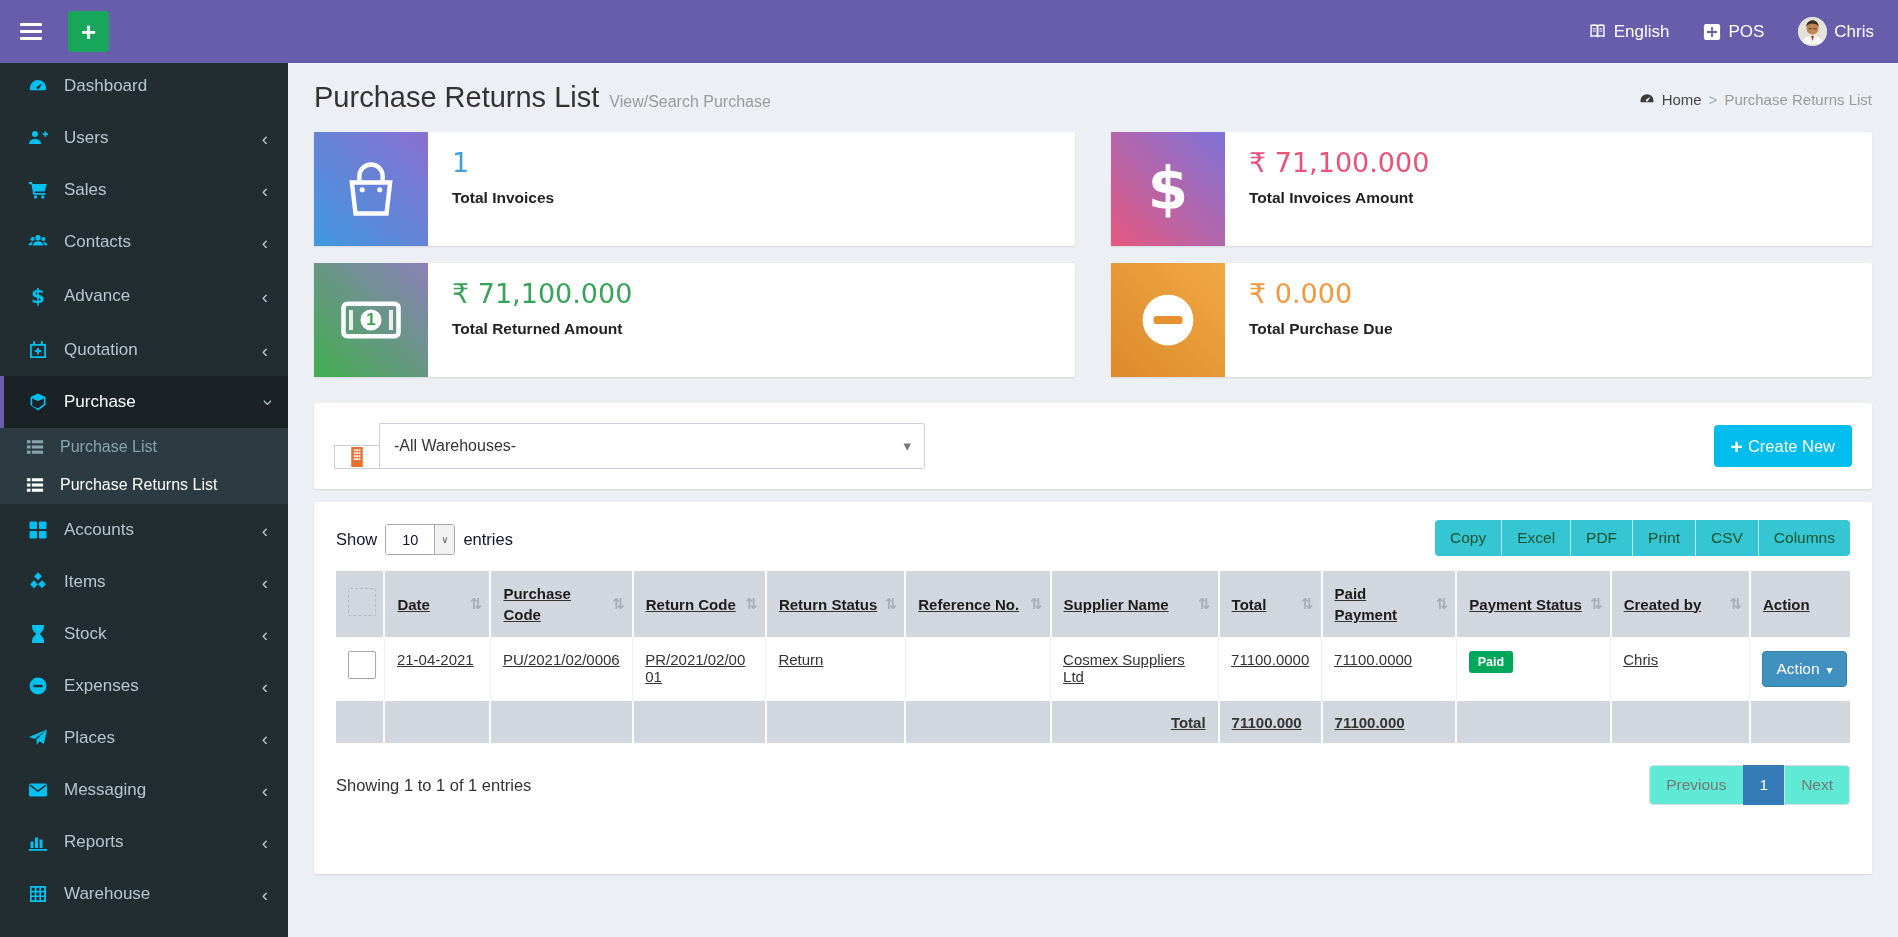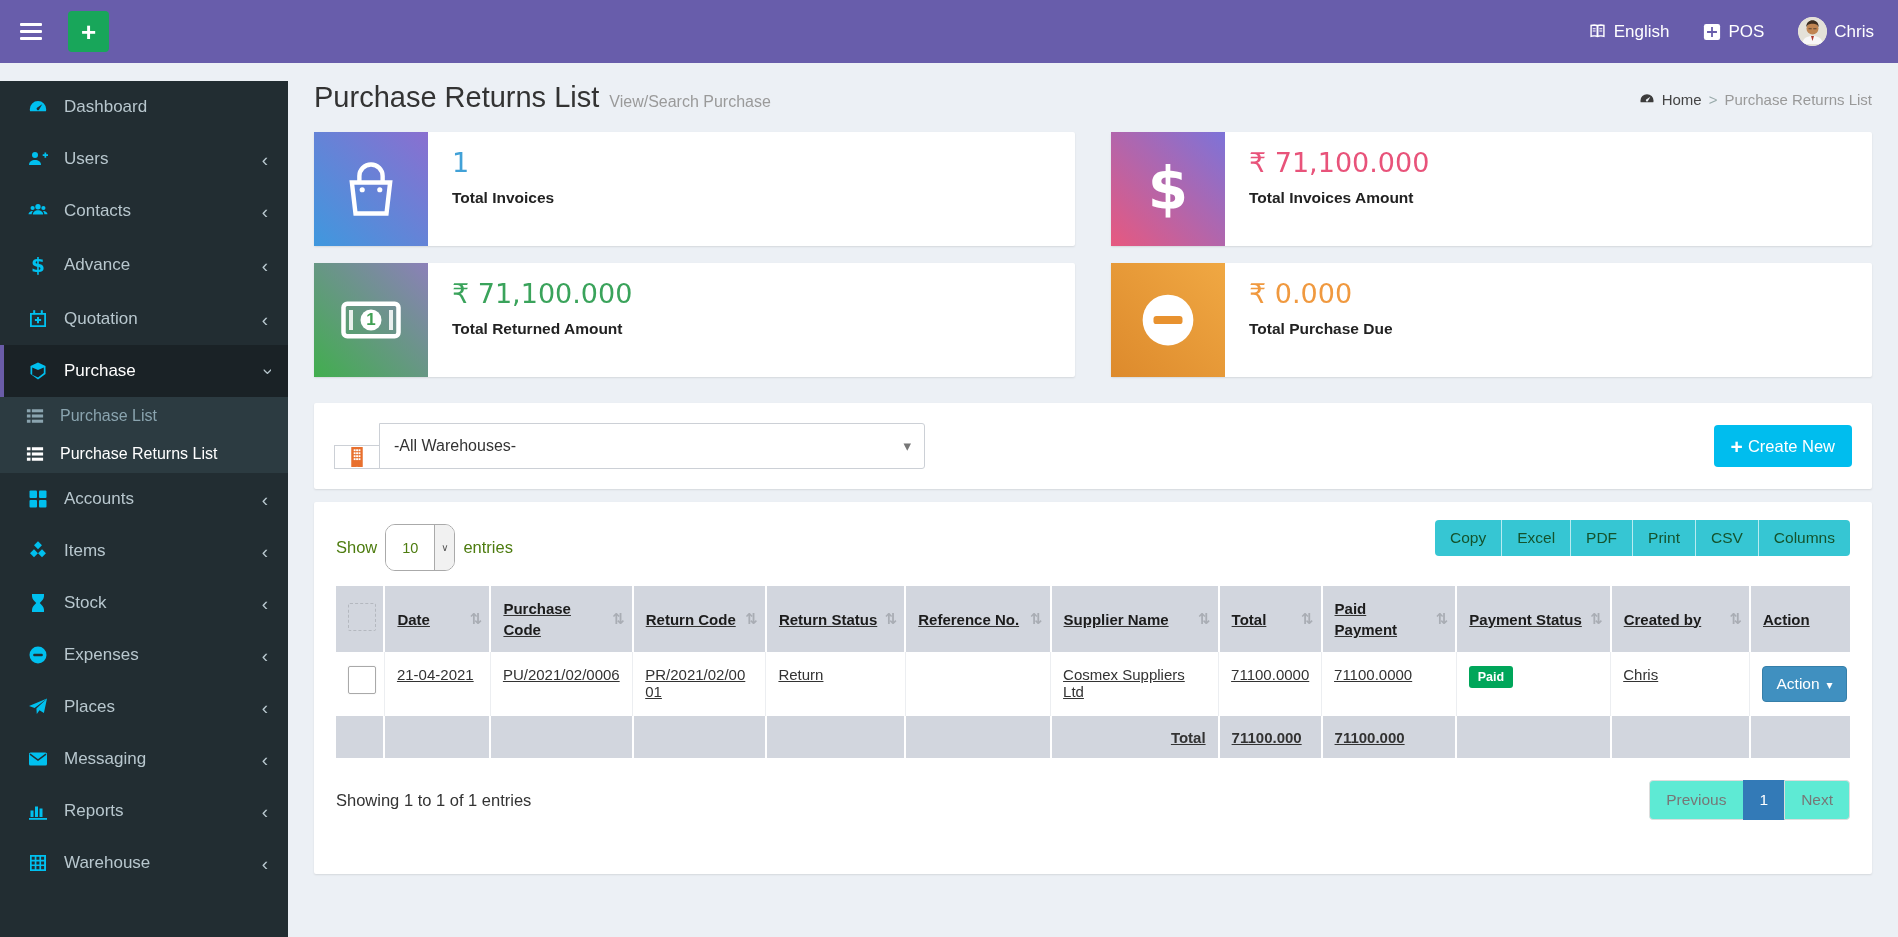--- a/index.html
+++ b/index.html
@@ -13,21 +13,21 @@
   .topbar-main { flex:1; display:flex; align-items:center; padding:0 24px 0 20px; }
   .hamburger { width:34px; height:34px; display:flex; flex-direction:column; justify-content:center; gap:4px; cursor:pointer; margin-right:14px; }
   .hamburger i { display:block; width:22px; height:3px; background:#fff; border-radius:1px; }
   .plus-btn { width:41px; height:41px; background:#18a65a; border-radius:4px; color:#fff; display:flex; align-items:center; justify-content:center; cursor:pointer; }
   .plus-btn::before { content:"+"; font-size:26px; font-weight:bold; line-height:1; }
   .top-right { margin-left:auto; display:flex; align-items:center; gap:34px; color:#fff; font-size:17px; }
   .top-item { display:flex; align-items:center; gap:7px; cursor:pointer; }
   .avatar { width:29px; height:29px; border-radius:50%; overflow:hidden; background:#e9e6de; display:block; }
 
   
-  .sidebar { position:fixed; top:81px; left:0; bottom:0; width:288px; background:#222d32; z-index:20; overflow:hidden; }
+  .sidebar { position:fixed; top:60px; left:0; bottom:0; width:288px; background:#222d32; z-index:20; overflow:hidden; }
   .side-item { display:flex; align-items:center; padding:16px 20px 16px 22px; color:#b8c7ce; font-size:17px; cursor:pointer; border-left:4px solid transparent; }
   .side-item .sicon { width:24px; margin-right:14px; display:flex; justify-content:center; }
   .side-item .sicon svg { width:20px; height:20px; fill:#00c0ef; }
   .chev { margin-left:auto; font-size:19px; color:#b8c7ce; line-height:1; }
   .chev::after { content:"‹"; }
   .side-item.active { background:#1a2226; border-left-color:#6a5ca8; color:#fff; }
   .side-item.active .chev::after { content:"‹"; display:inline-block; transform:rotate(-90deg); }
   .submenu { background:#2c3b41; }
   .sub-item { display:flex; align-items:center; padding:10px 18px 10px 26px; font-size:16px; color:#8aa4af; cursor:pointer; }
   .sub-item .sicon { width:22px; margin-right:12px; display:flex; }
@@ -68,22 +68,22 @@
   .wh-addon { width:46px; border:1px solid #ccd0d6; display:flex; align-items:center; justify-content:center; background:#fff; }
   .wh-addon svg { width:22px; height:22px; }
   .wh-select { width:546px; height:46px; border:1px solid #ccd0d6; margin-left:-1px; border-radius:0 3px 3px 0; display:flex; align-items:center; padding:0 14px; font-size:16px; color:#333; position:relative; cursor:pointer; background:#fff; }
   .wh-select::after { content:"▾"; position:absolute; right:13px; color:#777; font-size:15px; }
   .create-btn { margin-left:auto; background:#00bdee; color:#fff; border:none; height:42px; padding:0 17px; border-radius:4px; font-size:16.5px; cursor:pointer; display:flex; align-items:center; font-family:inherit; }
   .create-btn::before { content:"+"; font-weight:bold; font-size:21px; margin-right:5px; line-height:1; }
 
   
   .table-card { background:#fff; border-radius:2px; box-shadow:0 1px 2px rgba(0,0,0,.1); padding:18px 22px 26px; min-height:372px; }
   .controls { display:flex; align-items:flex-start; }
-  .show-group { display:flex; align-items:center; gap:8px; font-size:16.5px; color:#4d7c0f; margin-top:4px; }
-  .len-select { display:inline-flex; border:1px solid #aaa; border-radius:10px; overflow:hidden; height:47px; cursor:pointer; }
+  .show-group { display:flex; align-items:center; gap:8px; font-size:16.5px; color:#0f172a; margin-top:4px; }
+  .len-select { display:inline-flex; border:1px solid #aaa; border-radius:3px; overflow:hidden; height:31px; cursor:pointer; }
   .len-val { padding:0 16px; display:flex; align-items:center; font-size:14.5px; background:#fff; }
   .len-caret { width:20px; border-left:1px solid #aaa; background:#f1f1f1; display:flex; align-items:center; justify-content:center; color:#555; font-size:10px; }
   .len-caret::after { content:"∨"; }
   .controls-right { margin-left:auto; display:flex; align-items:center; }
   .export-group { display:inline-flex; }
   .exp-btn { background:#36c6d3; color:#14532d; border:none; font-size:15.5px; padding:9px 15px; cursor:pointer; border-right:1px solid rgba(255,255,255,.65); font-family:inherit; }
   .exp-btn:first-child { border-radius:4px 0 0 4px; }
   .exp-btn:last-child { border-radius:0 4px 4px 0; border-right:none; }
   .search-group { display:flex; align-items:center; margin-left:8px; }
   .search-label { font-size:16.5px; color:#333; margin-right:7px; }
@@ -174,20 +174,31 @@
   </div>
   <div class="side-item">
     <span class="sicon">
         <svg viewBox="0 0 20 20">
           <circle cx="7" cy="6" r="3"></circle>
           <path d="M1 16c0-3.2 2.7-5 6-5s6 1.8 6 5z"></path>
           <path d="M14.7 5.2h1.8V3.4h1.7v1.8H20V7h-1.8v1.8h-1.7V7h-1.8z"></path>
         </svg>
       </span>
     <span class="slabel">Users</span>
+    <span class="chev"></span>
+  </div>
+  <div class="side-item">
+    <span class="sicon">
+        <svg viewBox="0 0 20 20">
+          <path d="M1 2h3l.5 2h14.3l-2.1 7.5H6.2L6.7 13h10.8v1.8H5.2L3.5 4.2H1z"></path>
+          <circle cx="7.5" cy="17" r="1.7"></circle>
+          <circle cx="14.8" cy="17" r="1.7"></circle>
+        </svg>
+      </span>
+    <span class="slabel">Sales</span>
     <span class="chev"></span>
   </div>
   <div class="side-item">
     <span class="sicon">
         <svg viewBox="0 0 20 20">
           <circle cx="4.6" cy="7" r="2.1"></circle>
           <circle cx="15.4" cy="7" r="2.1"></circle>
           <circle cx="10" cy="5.8" r="2.7"></circle>
           <path d="M10 9.2c2.9 0 5.2 1.9 5.2 4.3H4.8c0-2.4 2.3-4.3 5.2-4.3z"></path>
           <path d="M3.9 9.9C2 10.3.5 11.6.5 13.2h3.2c0-1.2.5-2.3 1.3-3.1zM16.1 9.9c1.9.4 3.4 1.7 3.4 3.3h-3.2c0-1.2-.5-2.3-1.3-3.1z"></path>

